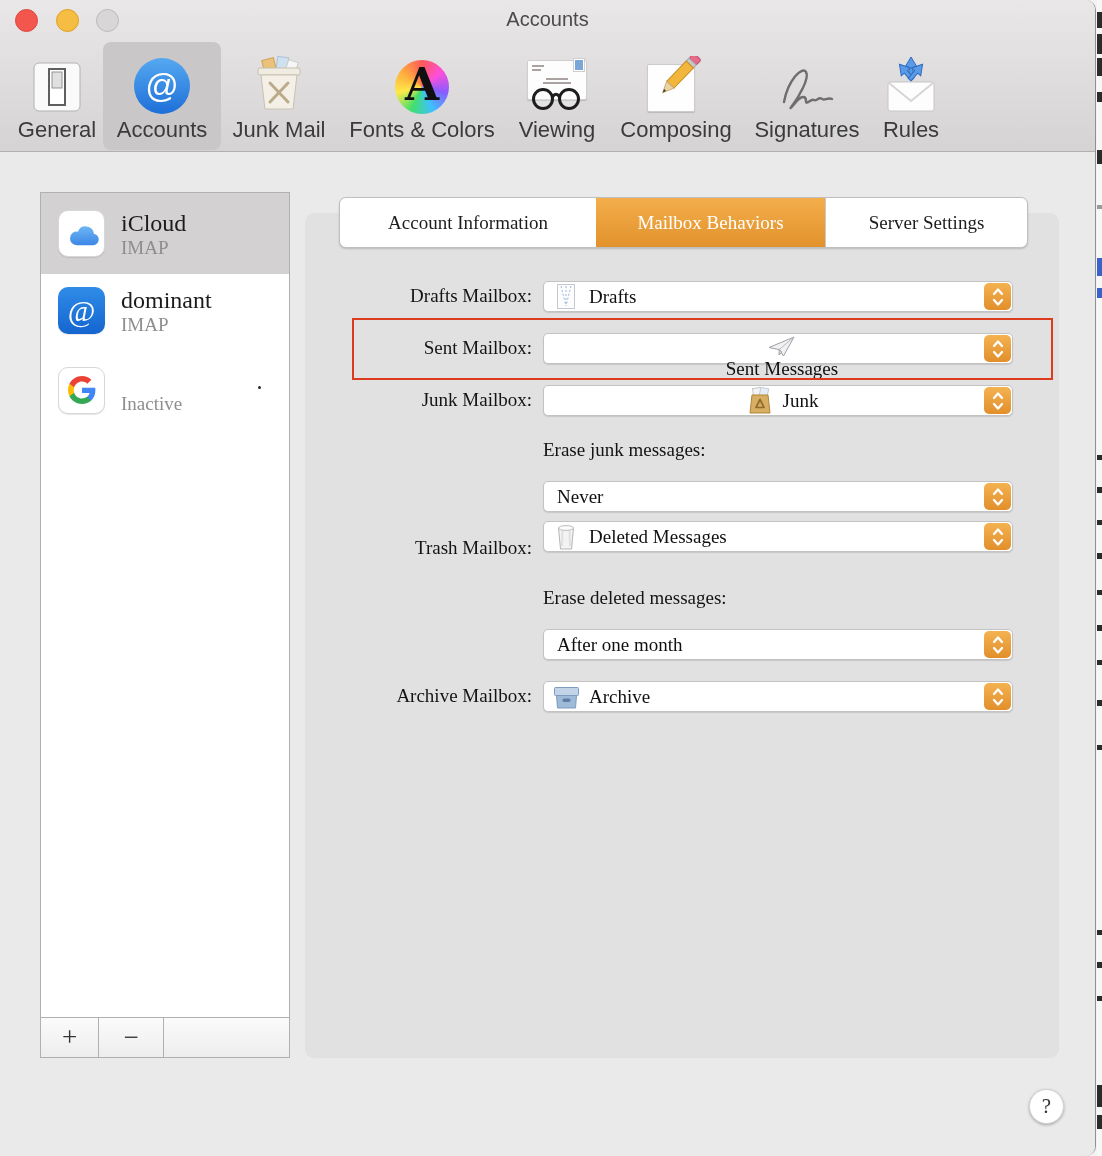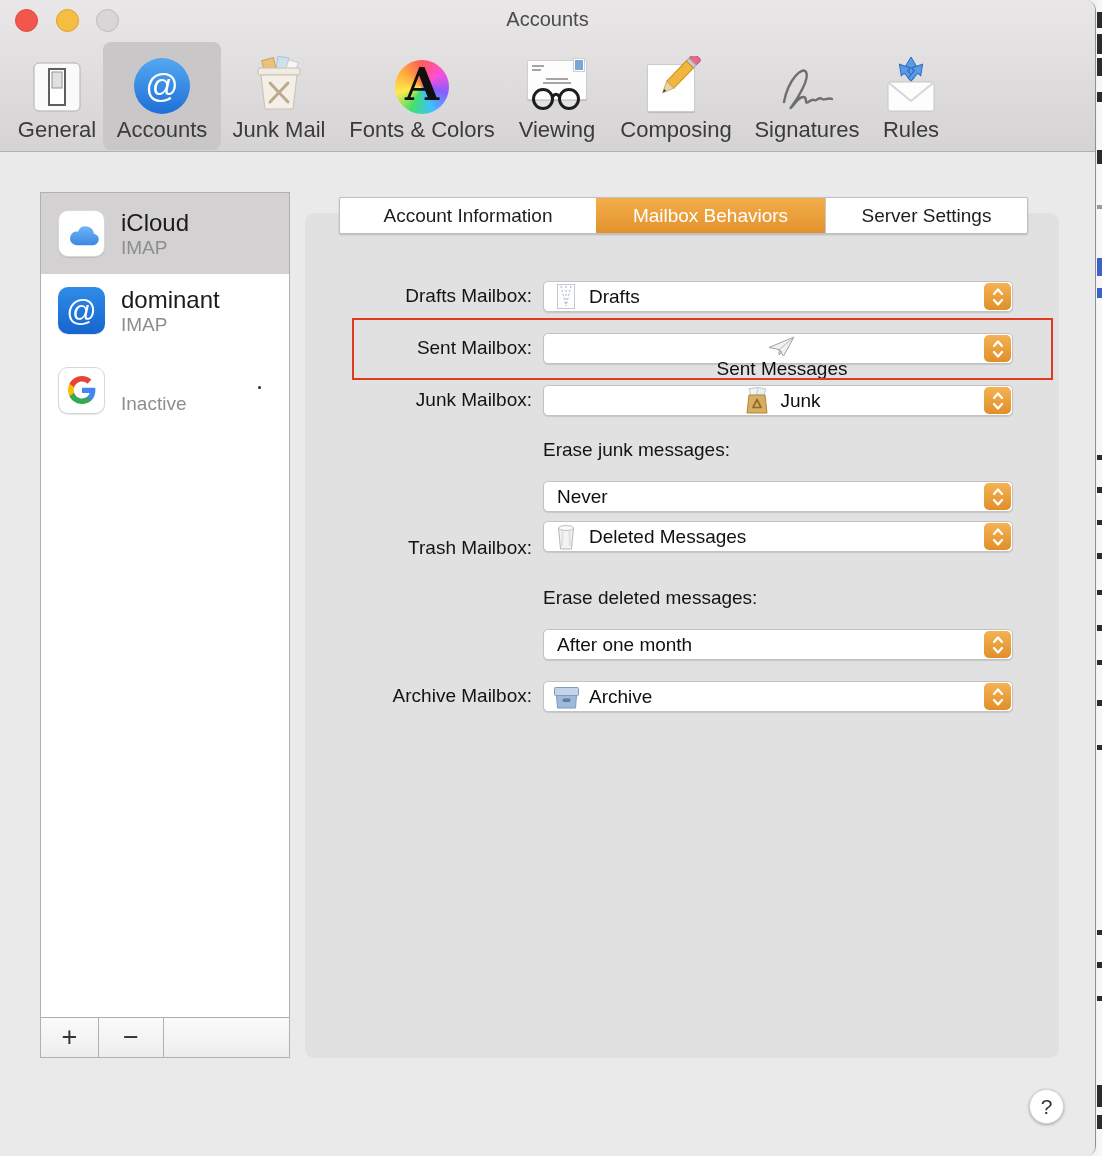--- a/index.html
+++ b/index.html
@@ -38,21 +38,21 @@
   .icon-viewing .env { position:absolute; left:2px; top:4px; width:60px; height:40px; background:#fdfdfd;
         border:1px solid #cfcfcf; border-radius:2px; box-shadow:0 1px 1px rgba(0,0,0,.15); }
   .icon-viewing .line { position:absolute; background:#a9a2a0; height:2px; }
   .icon-viewing .stamp { position:absolute; right:5px; top:3px; width:10px; height:12px;
         background:#7aa7d8; border:1px solid #fff; outline:1px solid #cfcfcf; }
   .icon-composing { position:relative; width:58px; height:58px; }
   .icon-composing .page { position:absolute; left:0; bottom:2px; width:48px; height:48px;
         background:#fefefe; border:1px solid #cccccc; border-radius:2px; box-shadow:0 1px 1px rgba(0,0,0,.15); }
 
   
-  .content { position:absolute; left:0; top:152px; width:1096px; height:1004px; background:#ebeaea; }
+  .content { position:absolute; left:0; top:152px; width:1096px; height:1004px; background:#ebeaea;font-family:Liberation Serif, serif; }
 
   
   .sidebar { position:absolute; left:40px; top:40px; width:250px; height:866px;
              border:1px solid #b0b0b0; background:#fff; display:flex; flex-direction:column; }
   .acct-list { flex:1; overflow:hidden; }
   .acct-row { display:flex; align-items:center; padding-left:17px; gap:16px; }
   .acct-row.selected { background:#d3d1d2; }
   .acct-icon-sq { width:47px; height:47px; border-radius:10px; background:#fff;
         border:1px solid #d8d8d8; display:flex; align-items:center; justify-content:center;
         box-shadow:0 1px 1px rgba(0,0,0,.1); flex:none; }
@@ -63,22 +63,22 @@
   .acct-sub  { font-size:19px; color:#8e8e8e; line-height:22px; }
   .sidebar-footer { height:40px; display:flex; border-top:1px solid #b0b0b0; }
   .sf-btn { background:linear-gradient(#fbfbfb,#ededed); border-right:1px solid #b0b0b0;
             display:flex; align-items:center; justify-content:center;
             font-size:27px; font-weight:300; color:#333; }
   .stray-dot { position:absolute; left:258px; top:234px; width:3px; height:3px; background:#2a2a2a; border-radius:50%; }
 
   
   .panel { position:absolute; left:305px; top:61px; width:754px; height:845px;
            background:#e2e1e1; border-radius:9px; }
-  .tabs { position:absolute; left:339px; top:45px; height:37px; display:flex;
-          border:1px solid #bfbfbf; border-radius:2px; overflow:hidden; background:#fff;
+  .tabs { position:absolute; left:339px; top:45px; height:51px; display:flex;
+          border:1px solid #bfbfbf; border-radius:7px; overflow:hidden; background:#fff;
           box-shadow:0 1px 2px rgba(0,0,0,.18); }
   .tab { display:flex; align-items:center; justify-content:center; font-size:19px; color:#1d1d1d; cursor:default; }
   .tab + .tab { border-left:1px solid #c9c9c9; }
   .tab.selected { background:linear-gradient(#f3ae4b,#e2922c); color:#fff; border-left:none; }
 
   
   .row-label { position:absolute; left:300px; width:232px; text-align:right;
                font-size:19px; color:#141414; line-height:30px; white-space:nowrap; }
   .sub-label { position:absolute; left:543px; font-size:19px; color:#141414; }
   .dropdown { position:absolute; left:543px; width:470px; height:31px; background:#fff;

